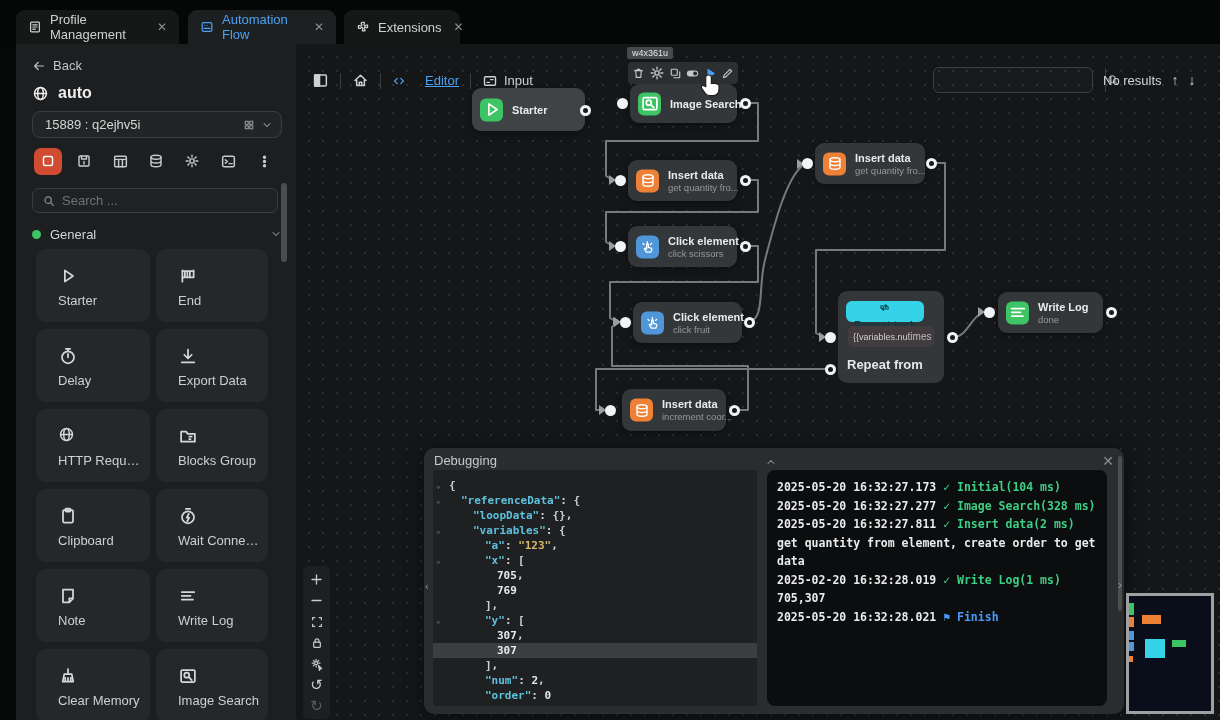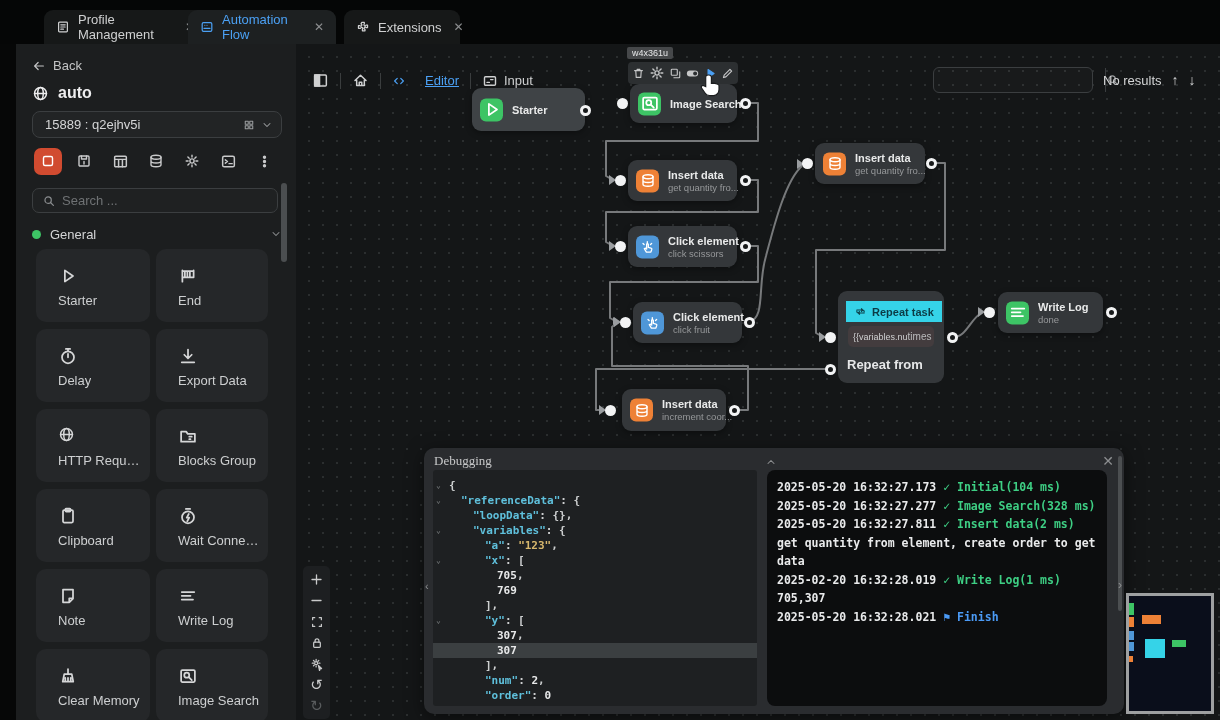--- a/index.html
+++ b/index.html
@@ -92,22 +92,22 @@
   .node.double .ntitle { top:9px; }
   .node.double .nsub { top:22px; }
 
   .port { position:absolute; width:11px; height:11px; border-radius:50%; z-index:3; }
   .port.dot { background:#f2f3f4; }
   .port.ring { background:#17191a; border:3px solid #f2f3f4; }
 
   
   .repeat-node { position:absolute; background:#34373a; border-radius:9px; z-index:2; }
   .repeat-badge { position:absolute; left:8px; top:10px; height:21px; background:#35d3e8;
-                  border-radius:0; display:flex; align-items:center; gap:5px; padding:0 8px;
-                  color:#0c3b45; font-size:11px; font-weight:bold; }
+                  border-radius:6px; display:flex; align-items:center; gap:5px; padding:0 8px;
+                  color:#0c3b45; font-size:11px; font-weight:bold;flex-direction:column; }
   .repeat-field { position:absolute; left:10px; top:35px; width:86px; height:21px; background:#433c3e;
                   border-radius:5px; display:flex; align-items:center; justify-content:space-between;
                   padding:0 5px; font-size:9px; color:#cfd0d1;text-align:center; }
   .repeat-field .sfx { color:#b9babb; font-size:10px; }
   .repeat-footer { position:absolute; left:9px; top:66px; font-size:13px; color:#e6e7e8; font-weight:bold; }
 
   
   .node-toolbar { position:absolute; left:628px; top:62px; width:110px; height:22px; background:#2c2f31;
                   border-radius:4px; display:flex; align-items:center; justify-content:space-evenly;
                   z-index:3; color:#c6c7c8; }
@@ -123,21 +123,21 @@
              border-radius:5px; z-index:2; display:flex; flex-direction:column; align-items:center;
              padding:3px 0; }
   .zb { width:27px; height:21px; display:flex; align-items:center; justify-content:center;
         color:#c9cacb; font-size:15px; }
   .zb.dim { color:#595c5e; }
 
   
   .debugpanel { position:absolute; left:424px; top:448px; width:700px; height:266px;
                 background:#2a2c2f; border-radius:10px; z-index:5;
                 box-shadow:0 4px 18px rgba(0,0,0,.5); }
-  .dbg-title { position:absolute; left:10px; top:5px; font-size:13px; color:#c8c9ca;font-family:Liberation Serif, serif; }
+  .dbg-title { position:absolute; left:10px; top:5px; font-size:13px; color:#c8c9ca; }
   .dbg-collapse { position:absolute; left:341px; top:8px; color:#8d8f91; display:flex; }
   .dbg-close { position:absolute; right:10px; top:5px; color:#8d8f91; font-size:14px; }
   .dbg-right-chev { position:absolute; right:2px; top:130px; color:#8d8f91; font-size:12px; }
   .json-box { position:absolute; left:9px; top:22px; width:324px; height:236px; background:#1e2022;
               border-radius:3px; overflow:hidden; font-family:"DejaVu Sans Mono",monospace;
               font-size:11px; font-weight:bold; }
   .json-line { position:relative; height:15px; line-height:15px; white-space:pre; }
   .json-line.hl { background:#3b3f41; }
   .json-line .jchev { position:absolute; left:3px; top:0; color:#7a7d7f; font-size:8px; }
   .jk { color:#5fc0dc; } .jp { color:#cdcfd0; } .js { color:#d8b86d; } .jn { color:#e8e9ea; }
@@ -157,21 +157,21 @@
   .mm-block { position:absolute; }
 
   svg.ic { display:block; }
 </style>
 </head>
 <body>
 
 <div id="app">
 
   <div class="tabbar">
-      <div class="tab" style="left: 16px; width: 163px; margin-left: 28px;">
+      <div class="tab" style="left: 16px; width: 163px;">
         <span class="ticon">
           <svg class="ic" width="14" height="14" viewBox="0 0 16 16" fill="none" stroke="currentColor" stroke-width="1.4" stroke-linecap="round" stroke-linejoin="round">
             <rect x="3" y="2.5" width="10" height="11" rx="1"></rect>
             <path d="M5.5 5.5h5M5.5 8h5M5.5 10.5h3"></path>
           </svg>
         </span>
     <span>Profile Management</span>
     <span class="tclose">✕</span>
       </div>
       <div class="tab active" style="left: 188px; width: 148px;">

